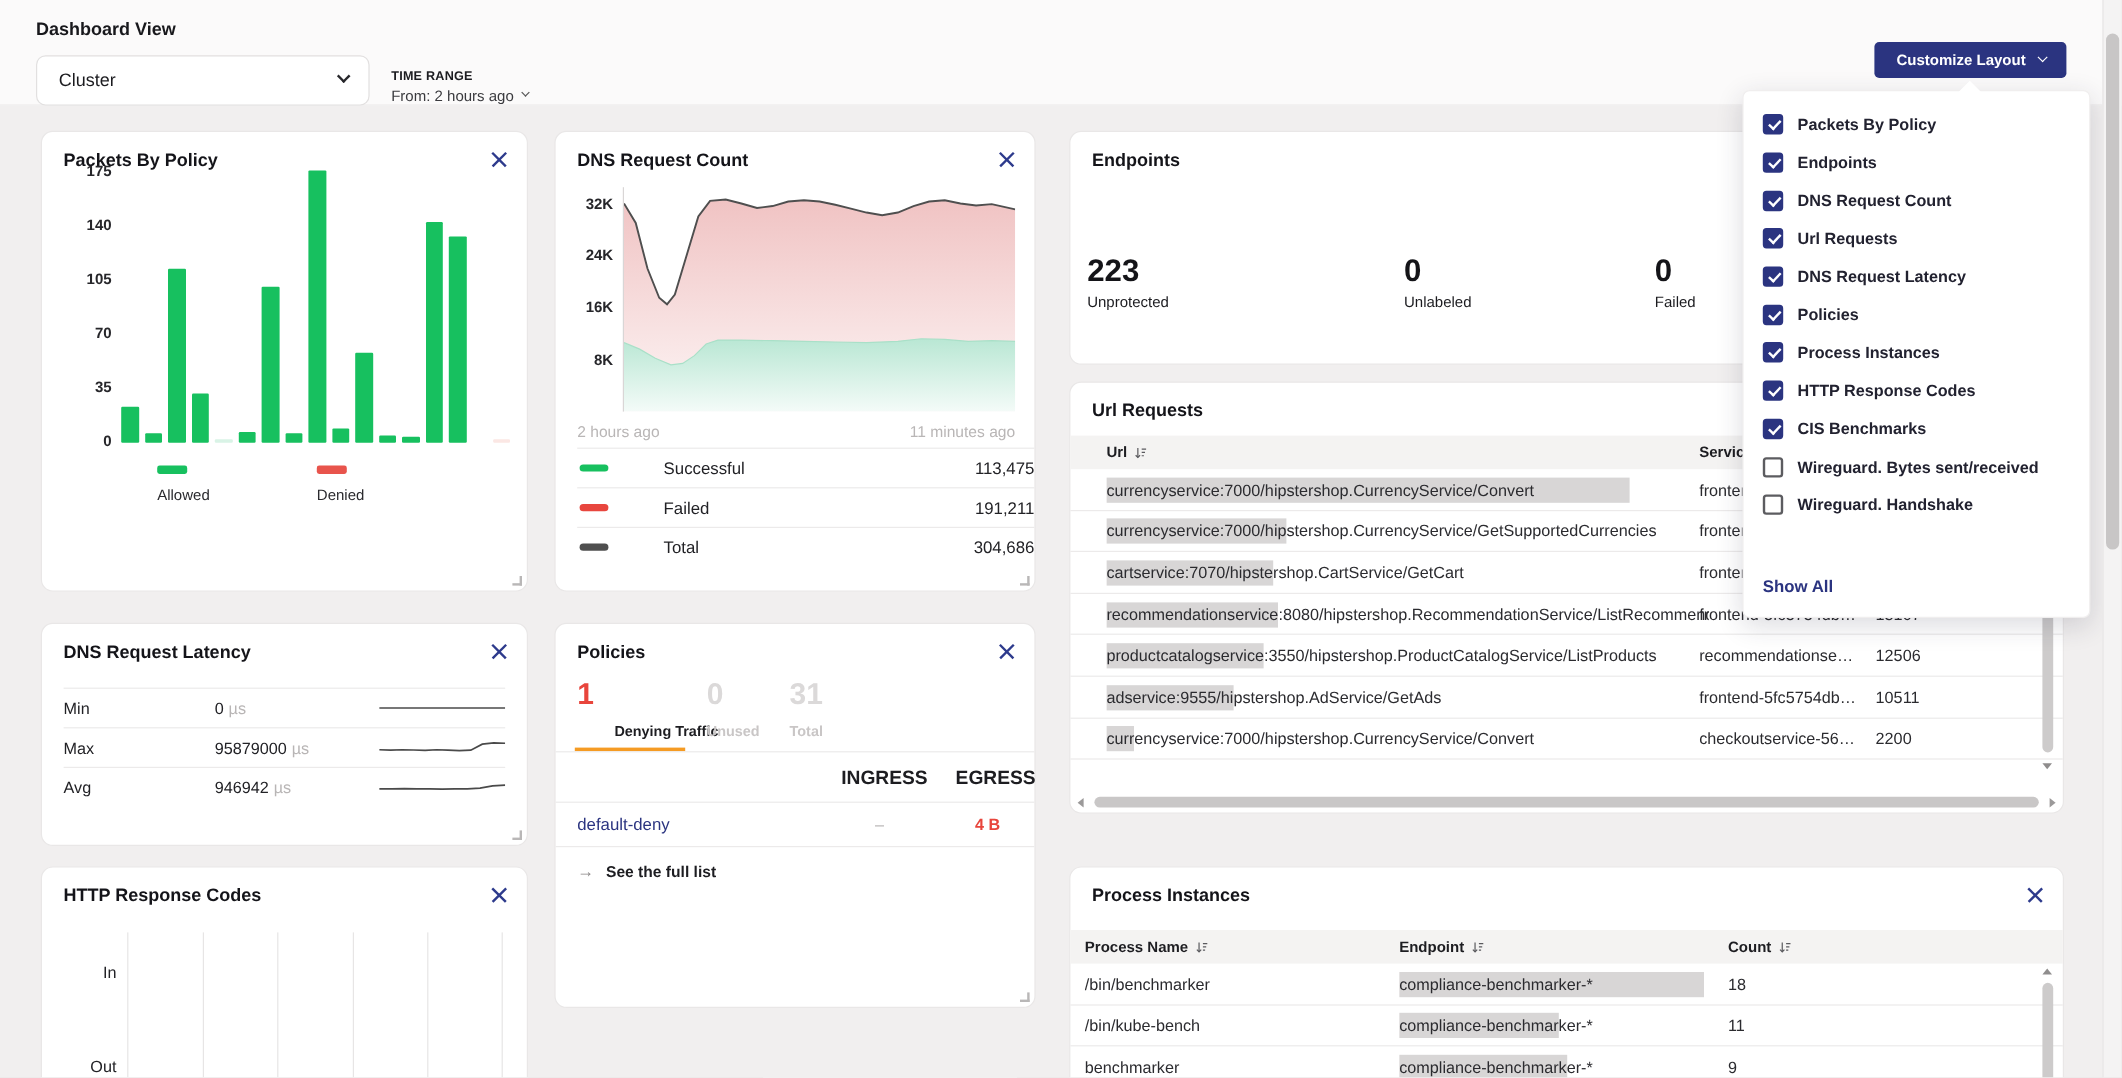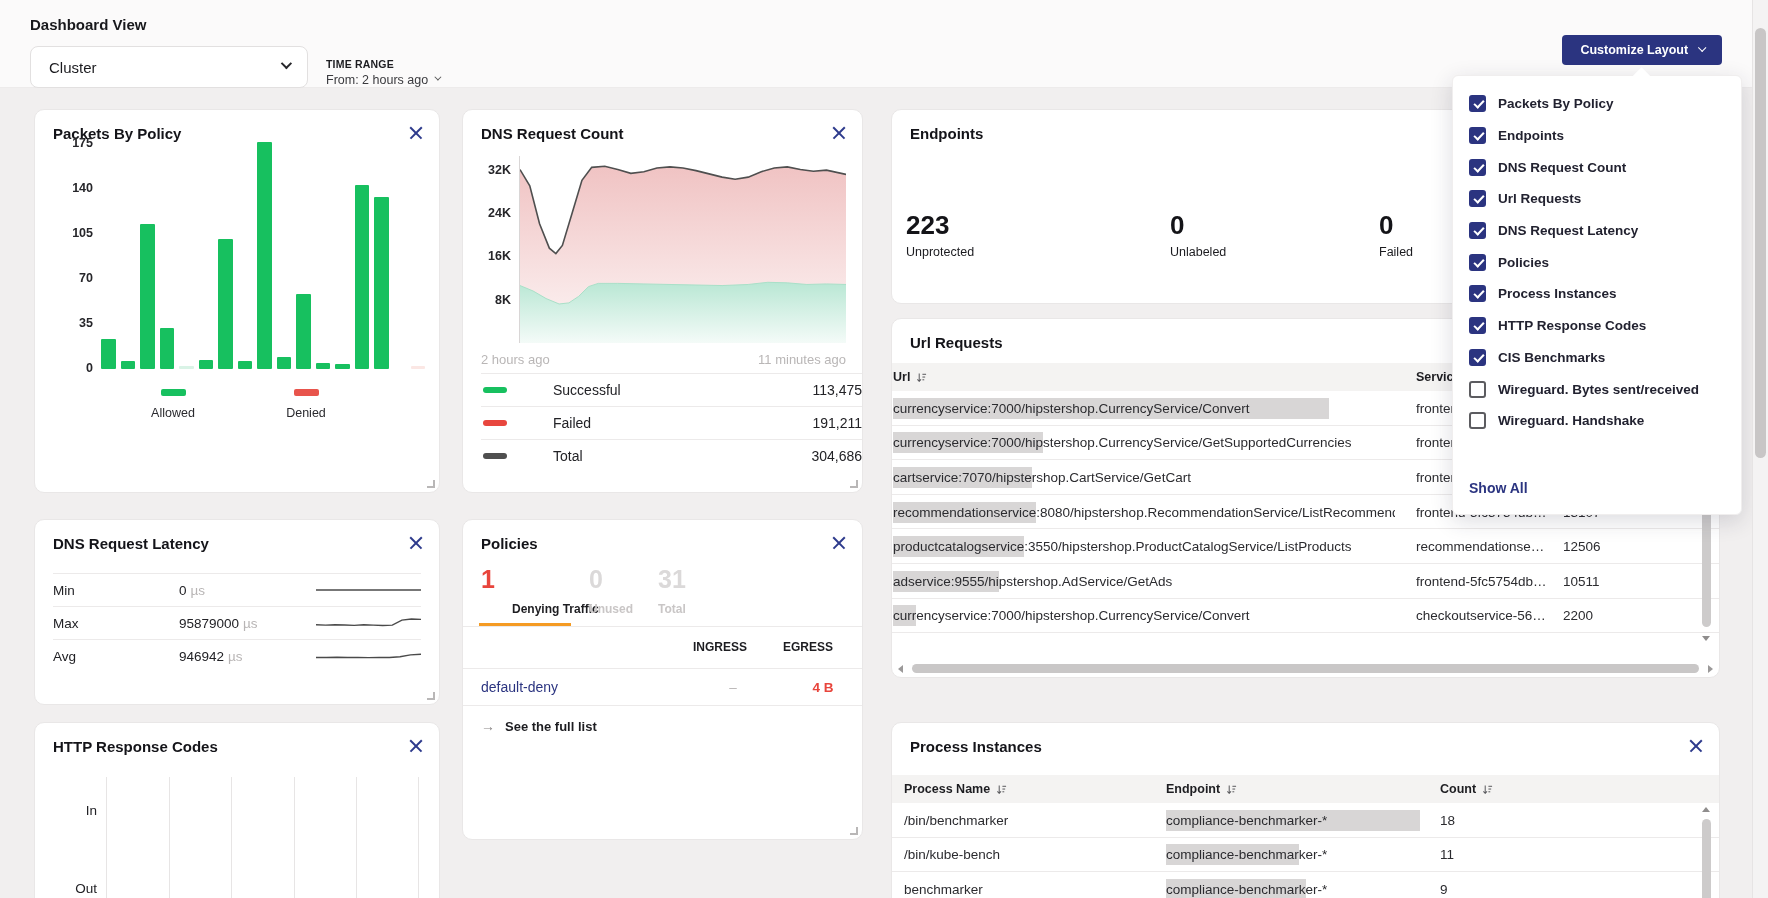--- a/index.html
+++ b/index.html
@@ -39,21 +39,21 @@
   #panel-http     { left:34px;  top:722px; width:406px; height:210px; }
   #panel-process  { left:891px; top:722px; width:829px; height:210px; }
 
   
   .pbp-ticks { position:absolute; left:14px; top:26px; width:44px; height:239px; display:flex; flex-direction:column; justify-content:space-between; align-items:flex-end; font-size:12.5px; font-weight:700; color:#26262a; }
   .pbp-bars { position:absolute; left:66px; top:32px; width:330px; height:227px; display:flex; align-items:flex-end; }
   .bar { width:14.5px; margin-right:5px; background:#17c05f; border-radius:1px; }
   .bar.faint { background:#d9f3e6; }
   .bar.denied { margin-left:17px; background:#e8544c; }
   .bar.denied.faint { background:#fbe7e4; }
-  .pbp-legend-item { position:absolute; top:272px; width:84px; text-align:center; }
+  .pbp-legend-item { position:absolute; top:272px; width:84px; }
   .pbp-legend-item .sw { display:inline-block; width:25px; height:7px; border-radius:2px; }
   .pbp-legend-item .lg-label { margin-top:6px; font-size:12.5px; color:#2a2a2e; }
   #pbp-leg-allowed { left:96px; } #pbp-leg-allowed .sw { background:#17c05f; }
   #pbp-leg-denied  { left:229px; } #pbp-leg-denied .sw { background:#e8544c; }
 
   
   .dns-ticks { position:absolute; left:8px; top:46px; width:40px; height:187px; }
   .dns-ticks span { position:absolute; right:0; font-size:12.5px; font-weight:700; color:#26262a; }
   .dns-plot { position:absolute; left:56px; top:46px; width:327px; height:187px; border-left:1px solid #d9d6d6; }
   .dns-plot svg { width:100%; height:100%; display:block; }
@@ -77,21 +77,21 @@
   .t-row { position:relative; height:34.6px; border-bottom:1px solid #eceaea; }
   .t-cell { position:absolute; top:0; height:34.6px; display:flex; align-items:center; font-size:13.5px; color:#2b2b2f; white-space:nowrap; overflow:hidden; }
   .hl { background:#d8d6d6; padding:3px 0; }
   .hl-block { background:#d8d6d6; display:inline-block; padding:3px 0; }
   #panel-urls .hl-block { min-width:436px; }
   #panel-process .hl-block { min-width:254px; }
   .sort-icon { display:inline-flex; }
 
   #panel-urls .t-head { top:44px; }
   #panel-urls .t-rows { top:72px; }
-  .u-col-url { left:1px; width:502px; }
+  .u-col-url { left:30px; width:502px; }
   .u-col-service { left:524px; width:142px; }
   .u-col-count { left:671px; width:90px; }
 
   #panel-process .t-head { top:52px; }
   #panel-process .t-rows { top:80px; }
   .p-col-name { left:12px; width:250px; }
   .p-col-endpoint { left:274px; width:262px; }
   .p-col-count { left:548px; width:90px; }
 
   
@@ -123,21 +123,21 @@
   .pol-stat .num { font-size:25px; font-weight:700; line-height:1.2; }
   .pol-stat .lab { margin-top:8px; font-size:12px; font-weight:700; white-space:nowrap; }
   .pol-stat.active .num { color:#e8453c; }
   .pol-stat.active .lab { color:#1d1d21;padding-left:31px; }
   .pol-stat.dim .num { color:#dbd9d9; }
   .pol-stat.dim .lab { color:#c9c6c6; }
   #pol-stat-0 { left:18px; } #pol-stat-1 { left:126px; } #pol-stat-2 { left:195px; }
   .pol-underline { position:absolute; left:16px; top:103px; width:92px; height:3px; background:#f59b23; }
   .pol-sep { position:absolute; left:0; right:0; height:1px; background:#eceaea; }
   .pol-cols { position:absolute; left:0; right:0; top:120px; height:26px; }
-  .pol-col { position:absolute; top:0; width:80px; text-align:left; font-size:12px; font-weight:700; color:#1d1d21; }
+  .pol-col { position:absolute; top:0; width:80px; text-align:right; font-size:16px; font-weight:700; color:#1d1d21; }
   #pol-col-ingress { left:230px; } #pol-col-egress { left:320px; }
   .pol-row { position:absolute; left:0; right:0; top:149px; height:36px; display:flex; align-items:center; }
   .pol-name { position:absolute; left:18px; font-size:14px; color:#2b3480; cursor:pointer; }
   .pol-ingress { position:absolute; left:230px; width:80px; text-align:center; color:#b5b2b2; font-size:13.5px; }
   .pol-egress { position:absolute; left:320px; width:80px; text-align:center; color:#e8453c; font-size:13.5px; font-weight:600; }
   .pol-footer { position:absolute; left:0; top:190px; height:32px; display:flex; align-items:center; cursor:pointer; }
   .pol-arrow { margin-left:18px; color:#8b8888; font-size:14px; }
   .pol-see { margin-left:10px; font-size:13px; font-weight:600; color:#1d1d21; }
 
   

